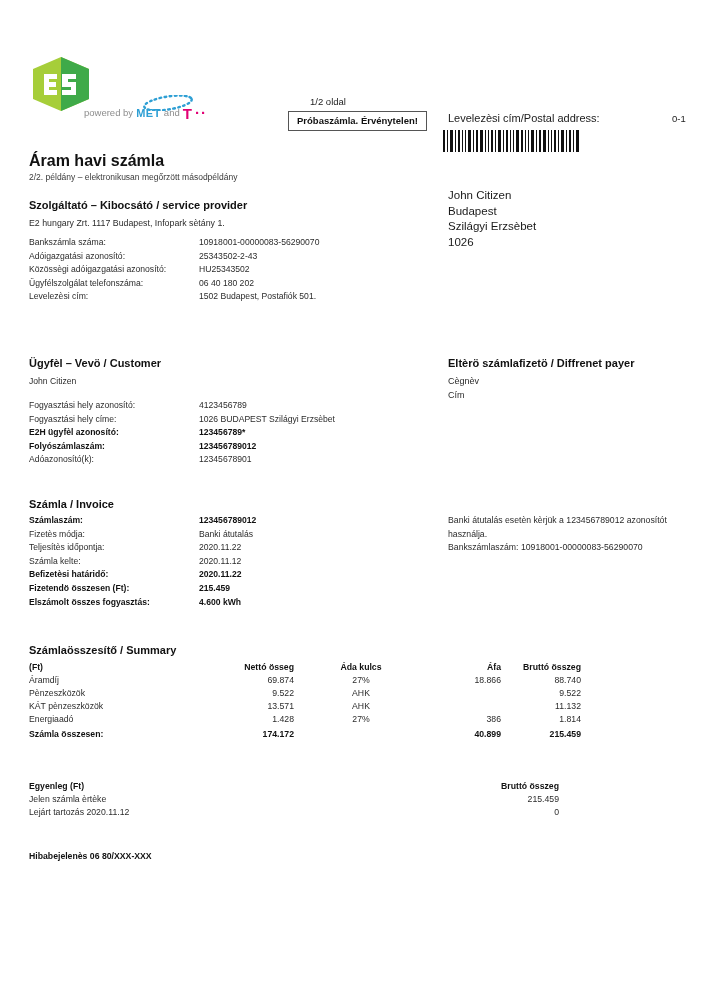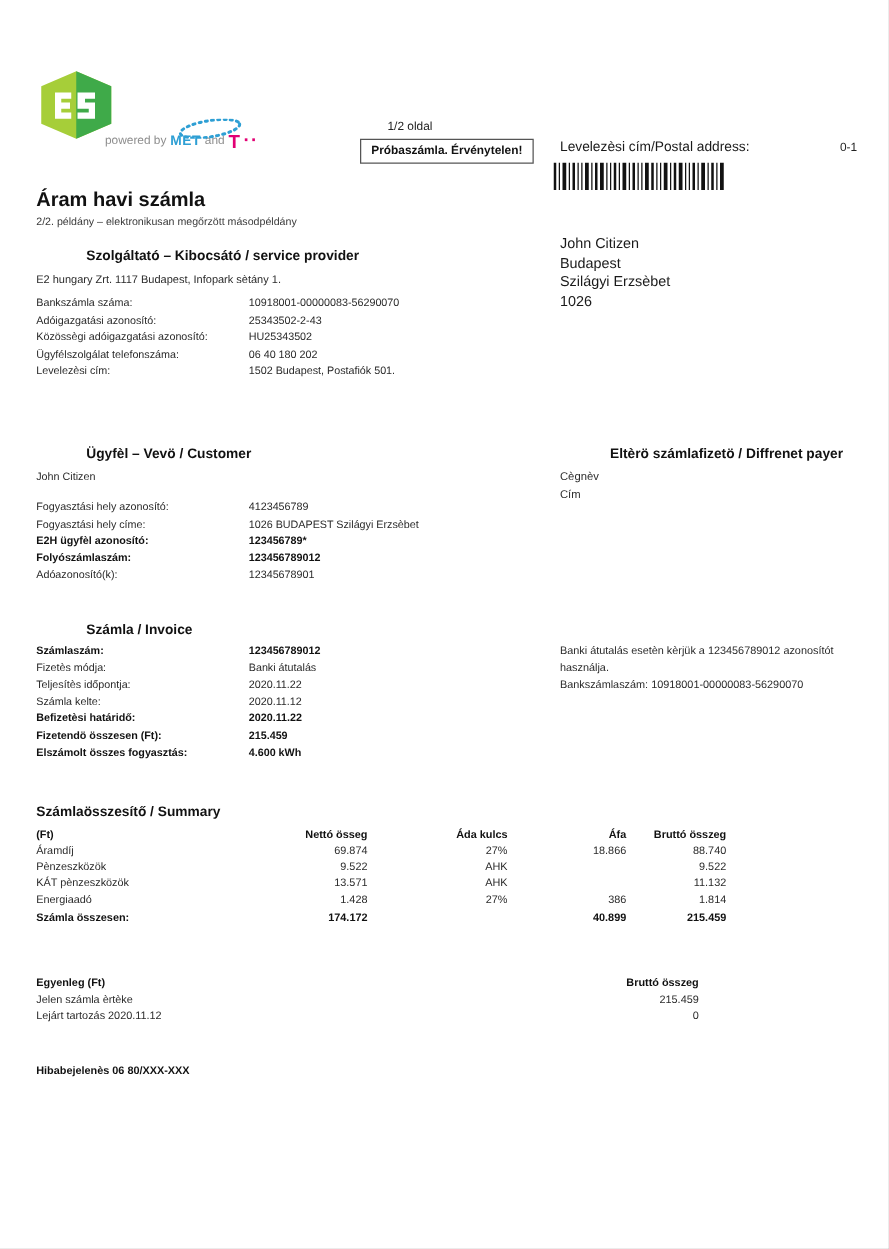--- a/index.html
+++ b/index.html
@@ -152,21 +152,20 @@
     font-size: 8.5px;
     color: #3a3a3a;
   }
 
   
   .sec-title {
     position: absolute;
     font-size: 11px;
     font-weight: bold;
     color: #111;
-    margin-left: 40px;
   }
   .kv {
     position: absolute;
     font-size: 8.6px;
     color: #2b2b2b;
     line-height: 13.6px;
   }
   .kv .row {
     display: flex;
     white-space: nowrap;
@@ -208,21 +207,21 @@
     font-size: 8.7px;
     color: #2b2b2b;
     vertical-align: bottom;
   }
   table.sum th {
     font-weight: bold;
     color: #111;
   }
   .c-label { width: 175px; text-align: left; }
   .c-net   { width: 90px;  text-align: right; }
-  .c-rate  { width: 90px;  text-align: right; padding-left: 22px !important; margin-top: 25px; }
+  .c-rate  { width: 90px;  text-align: center; padding-left: 22px !important; margin-top: 25px; }
   .c-vat   { width: 95px;  text-align: right; }
   .c-gross { width: 80px;  text-align: right; }
   tr.total td { font-weight: bold; color: #111; padding-top: 3px; }
 
   
   .balance {
     position: absolute;
     left: 29px;
     top: 780px;
     width: 530px;

